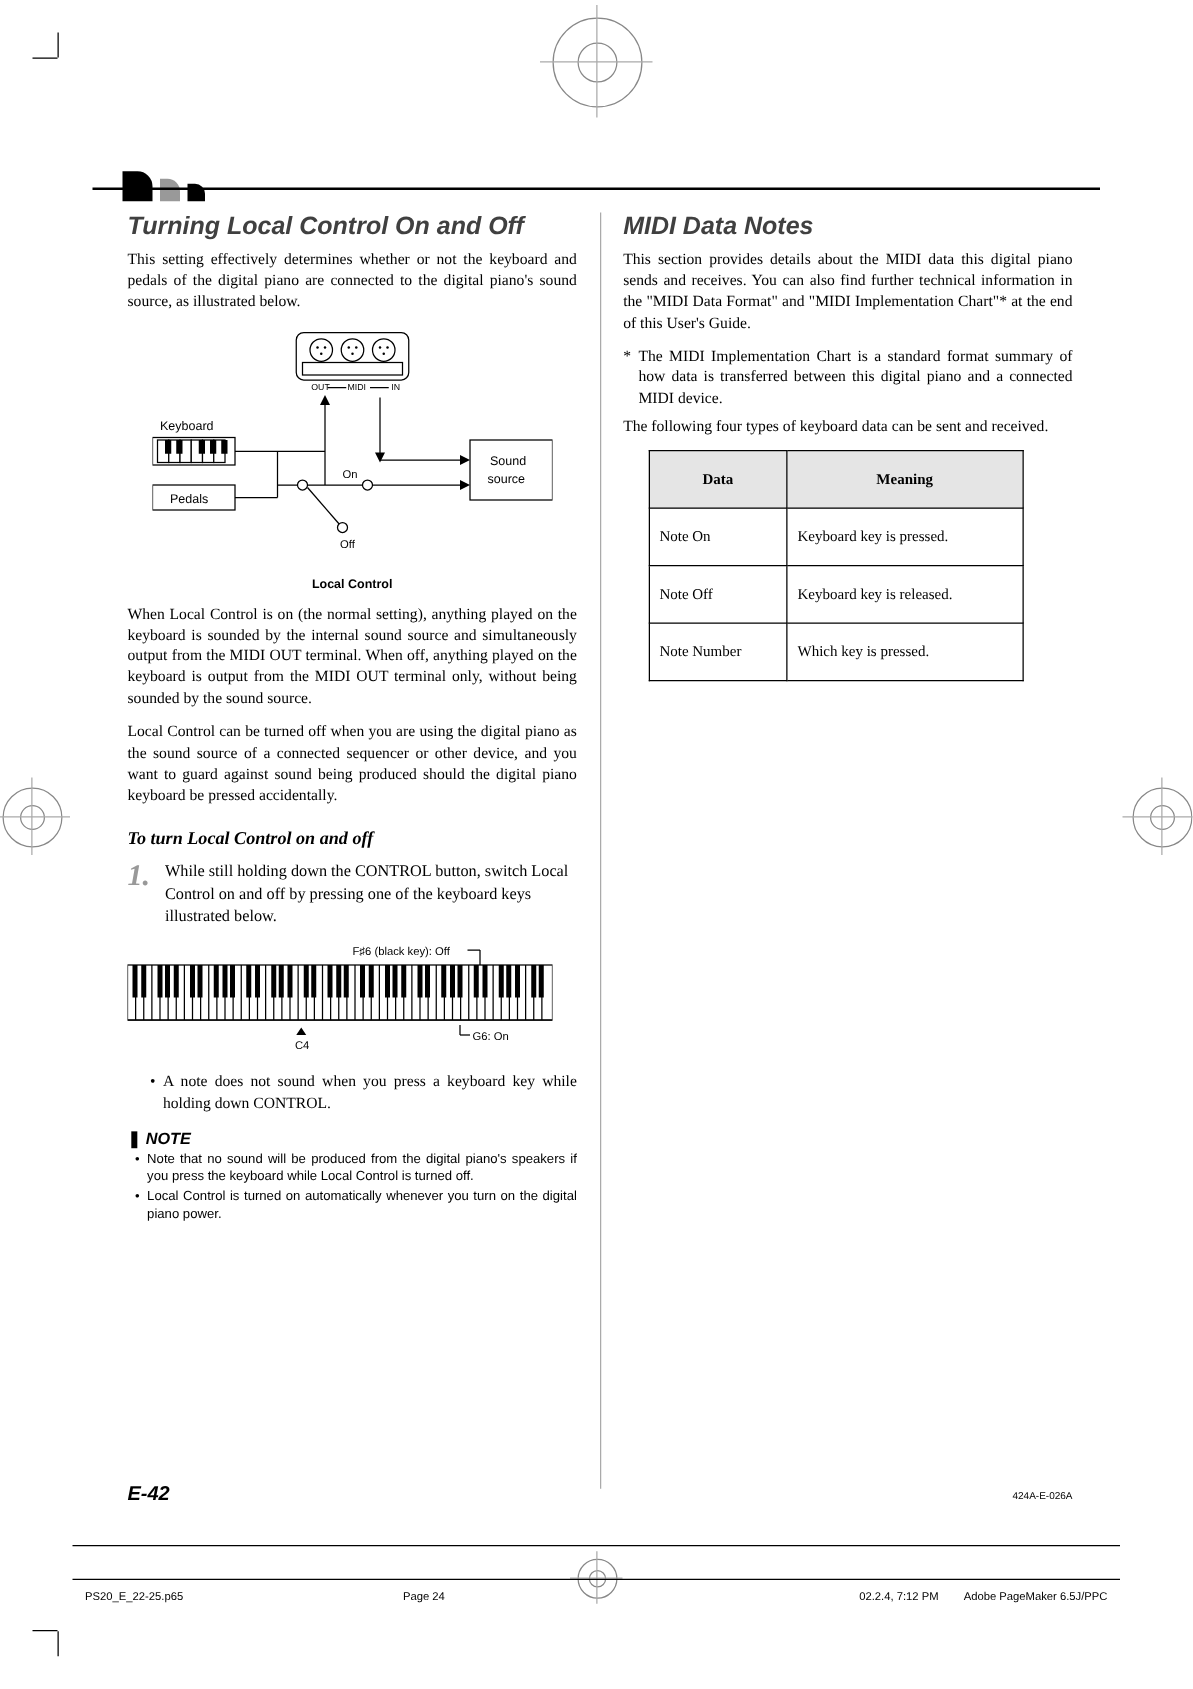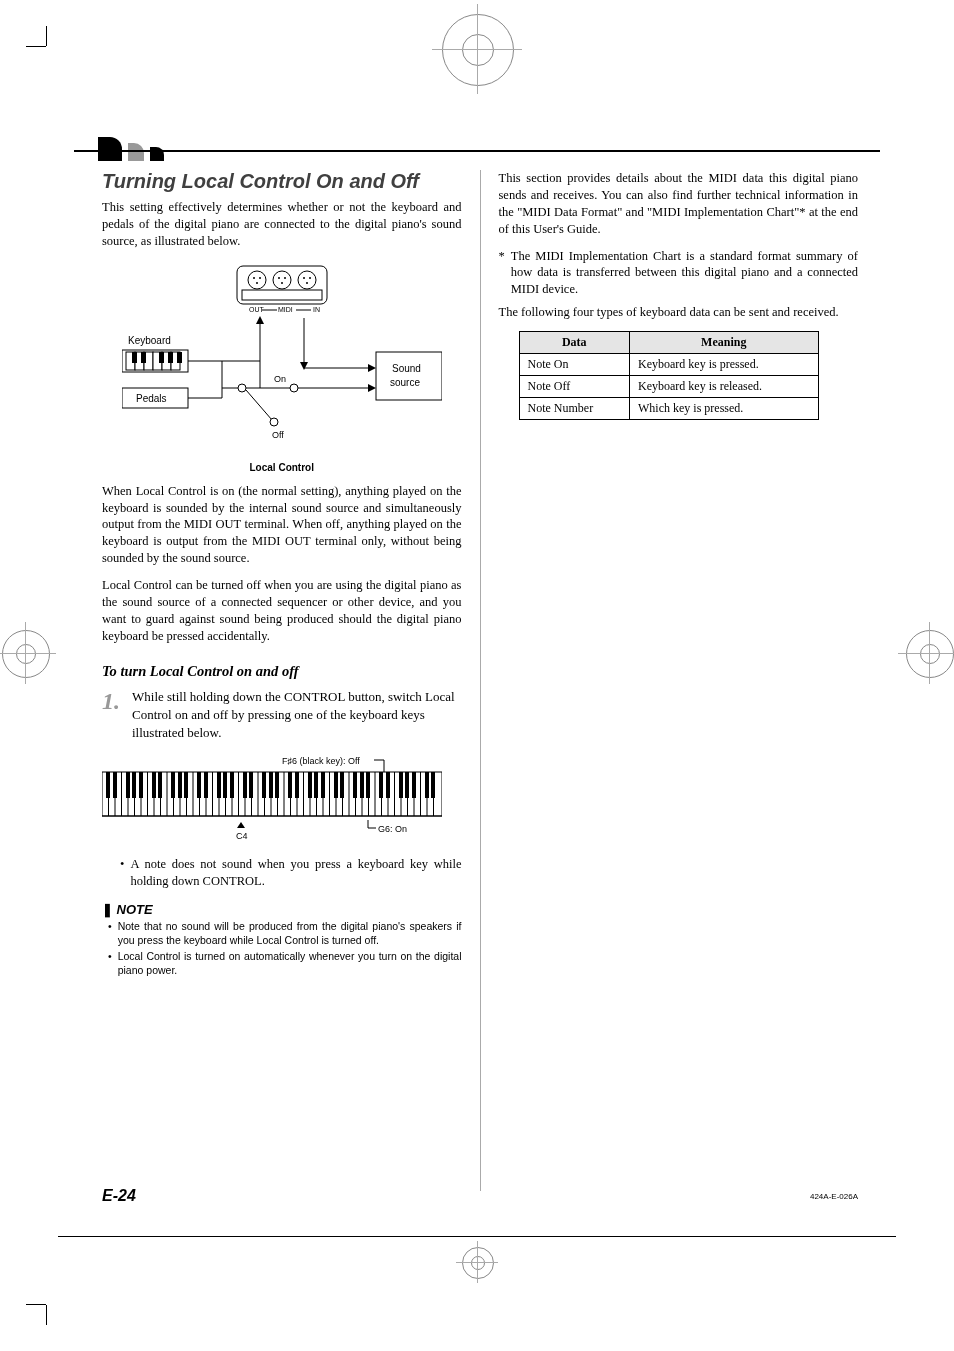--- a/index.html
+++ b/index.html
@@ -107,21 +107,21 @@
   
   .kbd-wrap { margin: 8px 0 8px 0; }
 
   
   table.data {
     border-collapse: collapse;
     margin: 6px 0 0 20px;
     width: 300px;
     font-size: 12px;
   }
-  table.data th, table.data td { border: 1px solid #000; padding: 3px 8px; text-align: left; }
+  table.data th, table.data td { border: 1px solid #000; padding: 15px 8px; text-align: left; }
   table.data th { background: #e5e5e5; font-weight: bold; text-align: center; }
 
   
   .page-number { position: absolute; left: 102px; bottom: 146px; font-family: Arial, Helvetica, sans-serif; font-style: italic; font-weight: bold; font-size: 16px; }
   .doc-code    { position: absolute; right: 96px; bottom: 150px; font-family: Arial, Helvetica, sans-serif; font-size: 8px; color: #000; }
 
   
   .impos { position: absolute; left: 58px; right: 58px; bottom: 62px; height: 52px; border-top: 1px solid #000; }
   .impos-inner { position: absolute; left: 0; right: 0; top: 26px; height: 26px; border-top: 1px solid #000; display: flex; align-items: center; font-family: Arial, Helvetica, sans-serif; font-size: 9px; color: #000; }
   .impos-inner .fld { padding: 0 10px; white-space: nowrap; }
@@ -409,20 +409,21 @@
       </div>
       <div class="note-item">
         <span>•</span>
         <span>Local Control is turned on automatically whenever you turn on the digital piano power.</span>
       </div>
     </div>
 
     <div class="col-divider"></div>
 
     <div class="col col-right">
+      <h2 class="section-title">MIDI Data Notes</h2>
       <p class="body-text">This section provides details about the MIDI data this digital piano sends and receives. You can also find further technical information in the "MIDI Data Format" and "MIDI Implementation Chart"* at the end of this User's Guide.</p>
       <div class="bullet-row" style="margin-left:0">
         <span>*</span>
         <span>The MIDI Implementation Chart is a standard format summary of how data is transferred between this digital piano and a connected MIDI device.</span>
       </div>
 
       <p class="body-text">The following four types of keyboard data can be sent and received.</p>
 
       <table class="data">
         <thead>
@@ -442,25 +443,34 @@
           </tr>
           <tr>
             <td>Note Number</td>
             <td>Which key is pressed.</td>
           </tr>
         </tbody>
       </table>
     </div>
   </div>
 
-  <div class="page-number">E-24</div>
+  <div class="page-number">E-42</div>
   <div class="doc-code">424A-E-026A</div>
 
   <div class="impos">
     <div class="impos-target">
       <div class="big"></div>
         <div class="small"></div>
         <div class="ch"></div>
         <div class="cv"></div>
     </div>
+    <div class="impos-inner">
+      <span class="fld">PS20_E_22-25.p65</span>
+      <span class="spacer"></span>
+      <span class="fld">Page 24</span>
+      <span class="spacer"></span>
+      <span class="spacer"></span>
+      <span class="fld">02.2.4, 7:12 PM</span>
+      <span class="fld">Adobe PageMaker 6.5J/PPC</span>
+    </div>
   </div>
 
 </div>
 
 </body></html>

